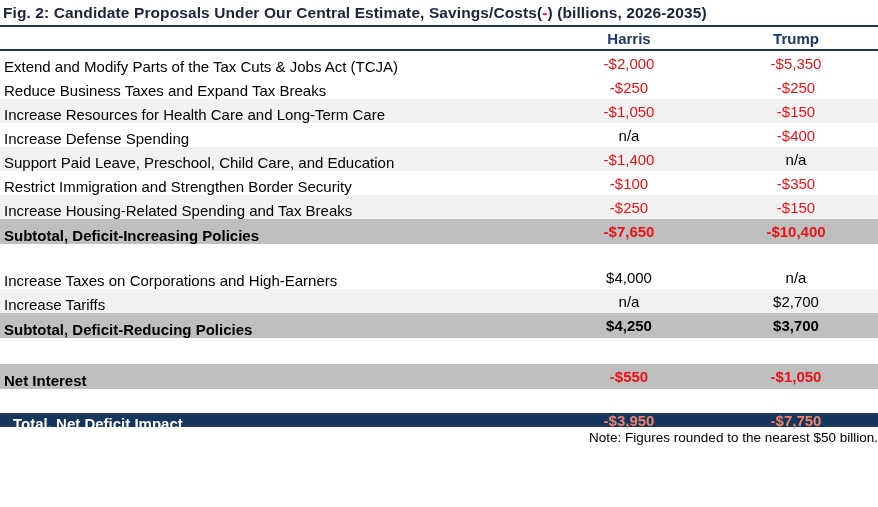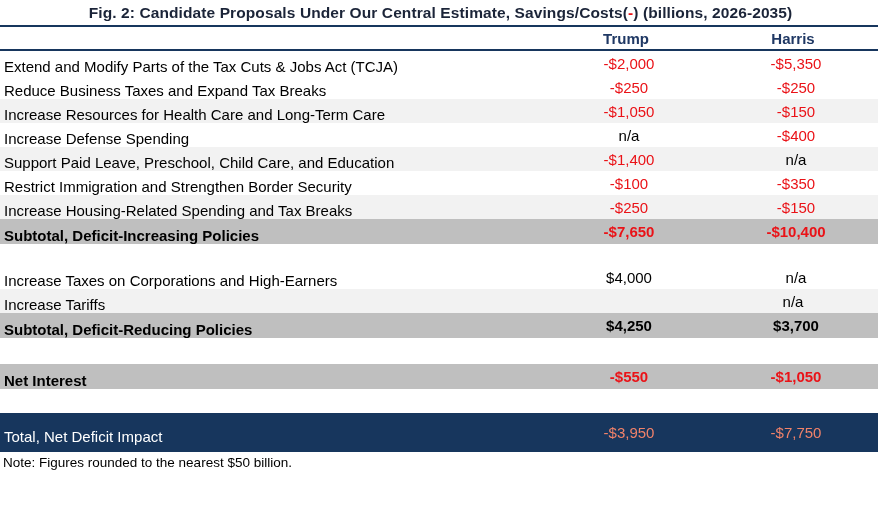--- a/index.html
+++ b/index.html
@@ -23,21 +23,20 @@
     background:#ffffff;
     overflow:hidden;
   }
   .title{
     font-size:15.5px;
     font-weight:bold;
     color:var(--title-color);
     padding:4px 0 3px 3px;
     border-bottom:2px solid var(--navy);
     letter-spacing:.1px;
-    text-align:center;
   }
   .title .minus{color:var(--red);}
   .row{
     display:flex;
     align-items:center;
     height:24px;
     font-size:15px;
     color:#000;
   }
   .cell-label{
@@ -62,43 +61,45 @@
   }
   .data.shaded{background:var(--alt-bg);}
   .subtotal,.net{
     background:var(--subtotal-bg);
     font-weight:bold;
     height:25px;
   }
   .total{
     background:var(--navy);
     color:#ffffff;
-    font-weight:normal;
-    height:39px;
+    font-weight:bold;
+    height:14px;
+    padding-left:9px;
   }
   .total .neg{color:var(--salmon);}
   .spacer{height:21px;background:#ffffff;}
   .spacer.sp2{height:26px;}
   .spacer.sp3{height:24px;}
   .note{
     font-size:13.5px;
     color:#000;
     padding:3px 0 0 3px;
+    text-align:right;
   }
 </style>
 </head>
 <body>
 
 <div class="fig">
   <div class="title"><span>Fig. 2: Candidate Proposals Under Our Central Estimate, Savings/Costs(</span><span class="minus">-</span><span>) (billions, 2026-2035)</span></div>
 
   <div class="row header-row">
     <div class="cell-label"></div>
+    <div class="cell-val harris">Harris</div>
     <div class="cell-val trump">Trump</div>
-    <div class="cell-val harris">Harris</div>
   </div>
 
   <div>
       <div class="row data">
         <div class="cell-label">Extend and Modify Parts of the Tax Cuts &amp; Jobs Act (TCJA)</div>
         <div class="cell-val harris neg">-$2,000</div>
         <div class="cell-val trump neg">-$5,350</div>
       </div>
       <div class="row data">
         <div class="cell-label">Reduce Business Taxes and Expand Tax Breaks</div>
@@ -137,20 +138,21 @@
       </div>
       <div class="row spacer sp1"></div>
       <div class="row data">
         <div class="cell-label">Increase Taxes on Corporations and High-Earners</div>
         <div class="cell-val harris">$4,000</div>
         <div class="cell-val trump">n/a</div>
       </div>
       <div class="row data shaded">
         <div class="cell-label">Increase Tariffs</div>
         <div class="cell-val harris">n/a</div>
+        <div class="cell-val trump">$2,700</div>
       </div>
       <div class="row subtotal">
         <div class="cell-label">Subtotal, Deficit-Reducing Policies</div>
         <div class="cell-val harris">$4,250</div>
         <div class="cell-val trump">$3,700</div>
       </div>
       <div class="row spacer sp2"></div>
       <div class="row net">
         <div class="cell-label">Net Interest</div>
         <div class="cell-val harris neg">-$550</div>

